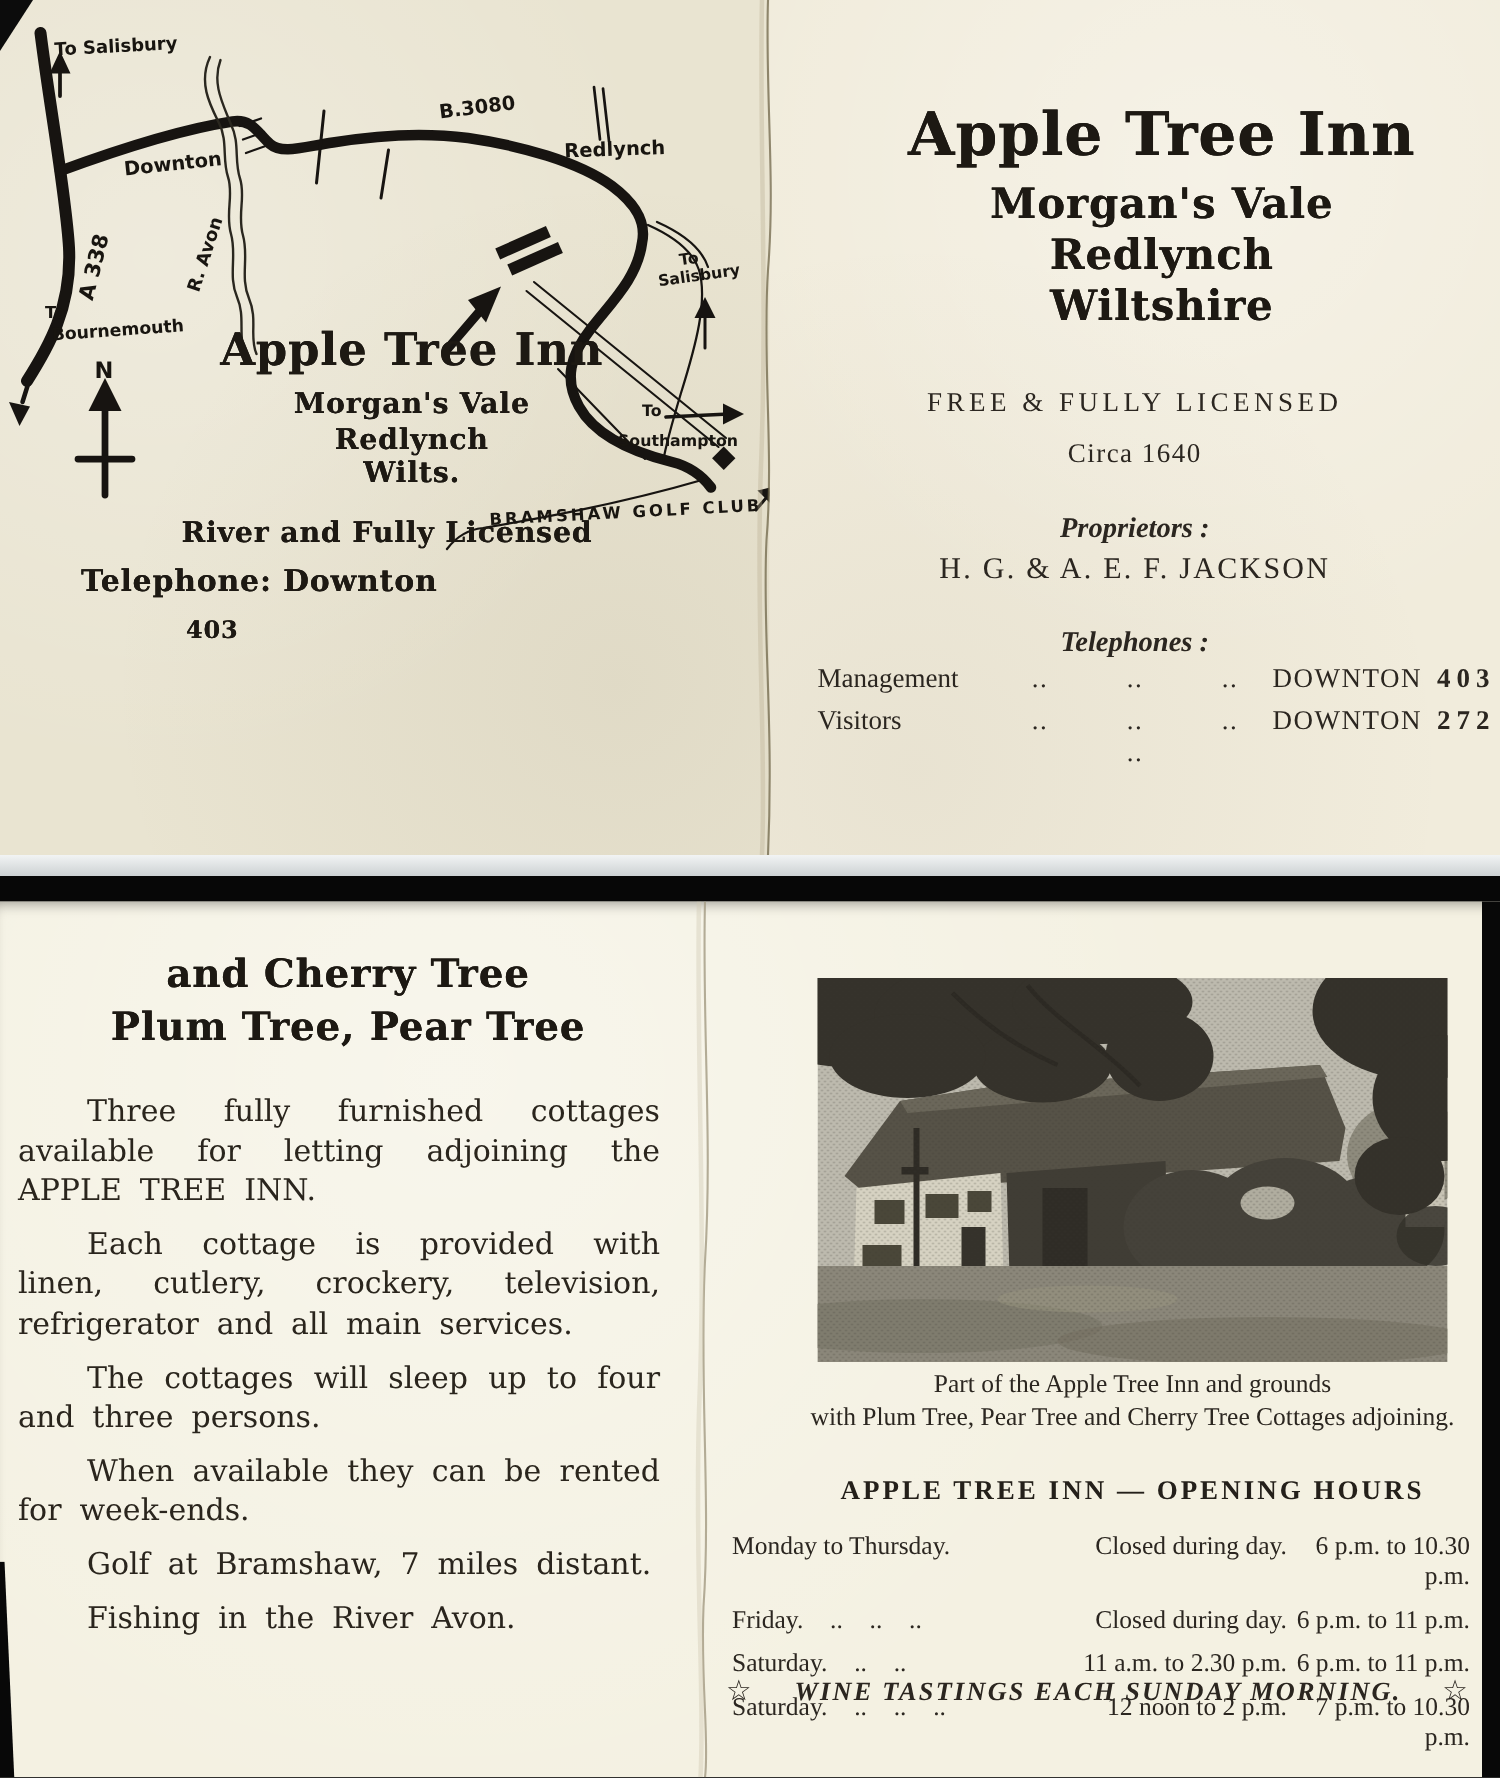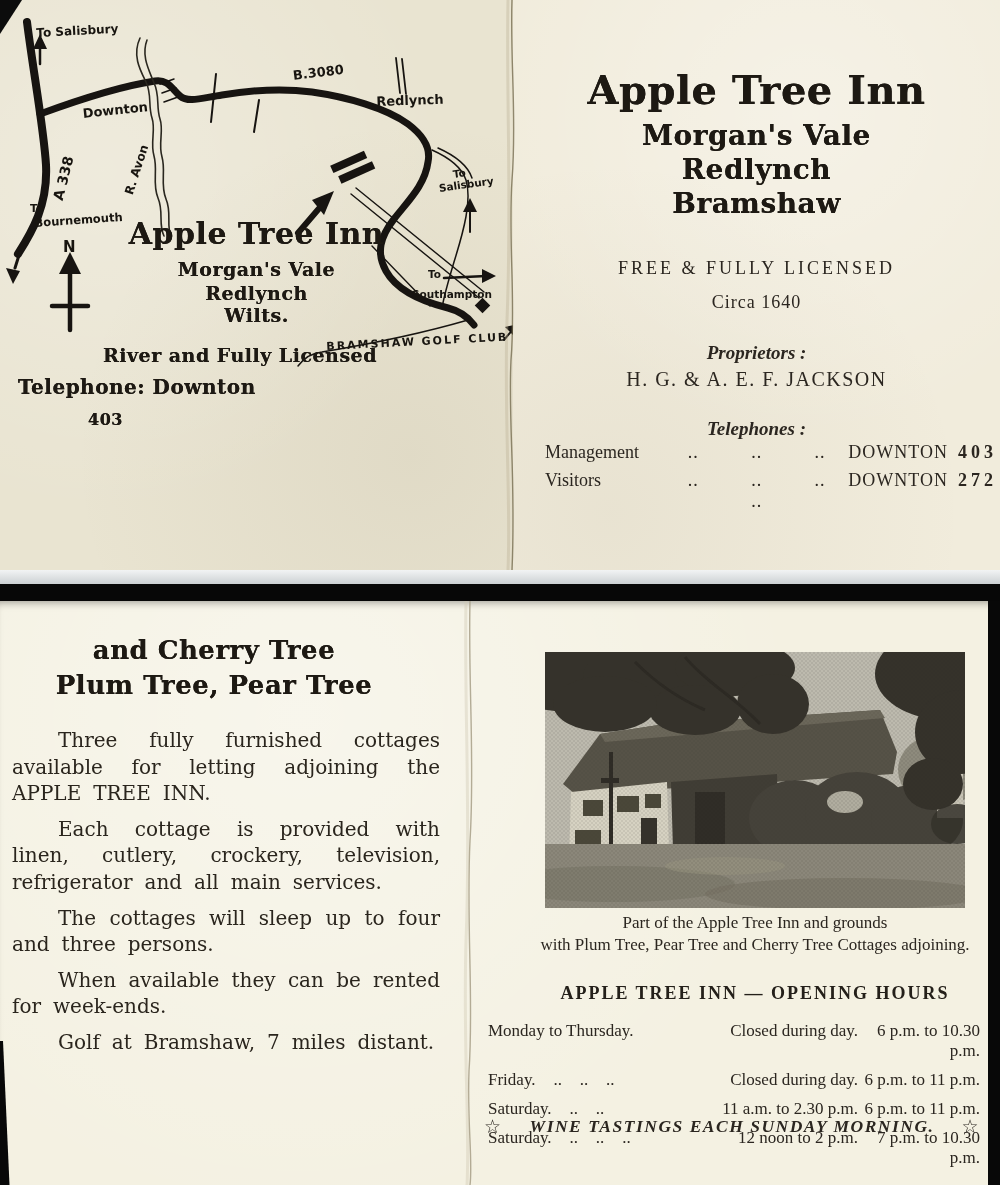--- a/index.html
+++ b/index.html
@@ -24,21 +24,21 @@
   .bottom-sheet{position:absolute;left:0;top:601px;width:1000px;height:584px;background:
      radial-gradient(circle at 30% 20%,rgba(255,255,255,.35),transparent 60%),#f4f1e2;
      box-shadow:inset 0 7px 9px -6px rgba(0,0,0,.4);}
   .edge-right-black{position:absolute;left:988px;top:0;width:12px;height:584px;background:#080808;}
   .edge-bl-black{position:absolute;left:0;top:440px;width:10px;height:144px;background:#080808;
      clip-path:polygon(0 0,30% 0,95% 100%,0 100%);}
   .fold-svg{position:absolute;top:0;left:0;pointer-events:none;}
 
   
   .bl{font-family:"DejaVu Serif",serif;font-weight:700;letter-spacing:.5px;color:#1d1913;
-      text-shadow:0 0 .4px #1d1913;}
+      text-shadow:0 0 .4px #1d1913;padding-left:36px;}
   .serif{font-family:"Liberation Serif",serif;color:#2b2620;}
   .hand{font-family:"DejaVu Sans",sans-serif;font-weight:700;font-size:12px;color:#181510;
         white-space:nowrap;}
   .ctr{text-align:center;}
   .ml{position:absolute;transform-origin:left top;}
 
   
   .cover-title{left:0;width:487px;font-size:40px;line-height:1;}
   .cover-sub{left:0;width:487px;font-size:28px;line-height:1;}
   .cover-caps{left:0;width:487px;font-size:18px;letter-spacing:3px;color:#2b2620;}
@@ -183,21 +183,21 @@
       <div class="abs ctr bl inn-blk map-addr" style="top:306px" data-name="map-inn-addr3">Wilts.</div>
       <div class="abs ctr bl map-lic" style="left:0;top:344px;width:480px" data-name="map-licensed-note">River and Fully Licensed</div>
       <div class="abs bl map-tel" style="left:18px;top:375px" data-name="map-telephone-label">Telephone: Downton</div>
       <div class="abs bl map-telnum" style="left:88px;top:410px" data-name="map-telephone-number">403</div>
     </section>
 
     <section class="panel-tr" data-name="front-cover-panel">
       <div class="abs ctr bl cover-title" style="top:70px" data-name="cover-title">Apple Tree Inn</div>
       <div class="abs ctr bl cover-sub" style="top:122px" data-name="cover-addr1">Morgan's Vale</div>
       <div class="abs ctr bl cover-sub" style="top:156px" data-name="cover-addr2">Redlynch</div>
-      <div class="abs ctr bl cover-sub" style="top:190px" data-name="cover-addr3">Bramshaw</div>
+      <div class="abs ctr bl cover-sub" style="top:190px" data-name="cover-addr3">Wiltshire</div>
       <div class="abs ctr serif cover-caps" style="top:258px" data-name="cover-licensed">FREE &amp; FULLY LICENSED</div>
       <div class="abs ctr serif cover-circa" style="top:292px" data-name="cover-circa">Circa 1640</div>
       <div class="abs ctr serif cover-ital" style="top:342px" data-name="cover-proprietors-label">Proprietors :</div>
       <div class="abs ctr serif cover-name" style="top:368px" data-name="cover-proprietors">H. G. &amp; A. E. F. JACKSON</div>
       <div class="abs ctr serif cover-ital" style="top:418px" data-name="cover-telephones-label">Telephones :</div>
       <div class="abs serif tel-block" data-name="telephone-table">
         <div class="tel-row" data-name="telephone-row-management">
           <span class="tel-label" data-name="telephone-label">Management</span>
           <span class="tel-dots" data-name="dot-leaders">.. .. ..</span>
           <span class="tel-exch" data-name="telephone-exchange">DOWNTON</span>
@@ -228,20 +228,21 @@
       <div class="cot-head bl" data-name="cottages-heading">
         <div data-name="cottages-heading-line2">and Cherry Tree</div>
         <div data-name="cottages-heading-line1">Plum Tree, Pear Tree</div>
       </div>
       <div class="cot-body" data-name="cottages-text">
         <p data-name="paragraph">Three fully furnished cottages available for letting adjoining the APPLE TREE INN.</p>
         <p data-name="paragraph">Each cottage is provided with linen, cutlery, crockery, television, refrigerator and all main services.</p>
         <p data-name="paragraph">The cottages will sleep up to four and three persons.</p>
         <p data-name="paragraph">When available they can be rented for week-ends.</p>
         <p data-name="paragraph">Golf at Bramshaw, 7 miles distant.</p>
+        <p data-name="paragraph">Fishing in the River Avon.</p>
       </div>
     </section>
 
     <section class="panel-br" data-name="photo-hours-panel">
       <svg class="photo" data-name="inn-photo" viewBox="0 0 420 256">
         <rect width="420" height="256" fill="#bdbaae"></rect>
         <ellipse cx="395" cy="118" rx="42" ry="36" fill="#8e8b7d"></ellipse>
 
         <polygon points="18,132 55,82 120,72 335,58 352,100 348,122 200,132 30,142" fill="#565247"></polygon>
         <polygon points="55,82 120,72 335,58 340,66 60,90" fill="#6b675a"></polygon>

